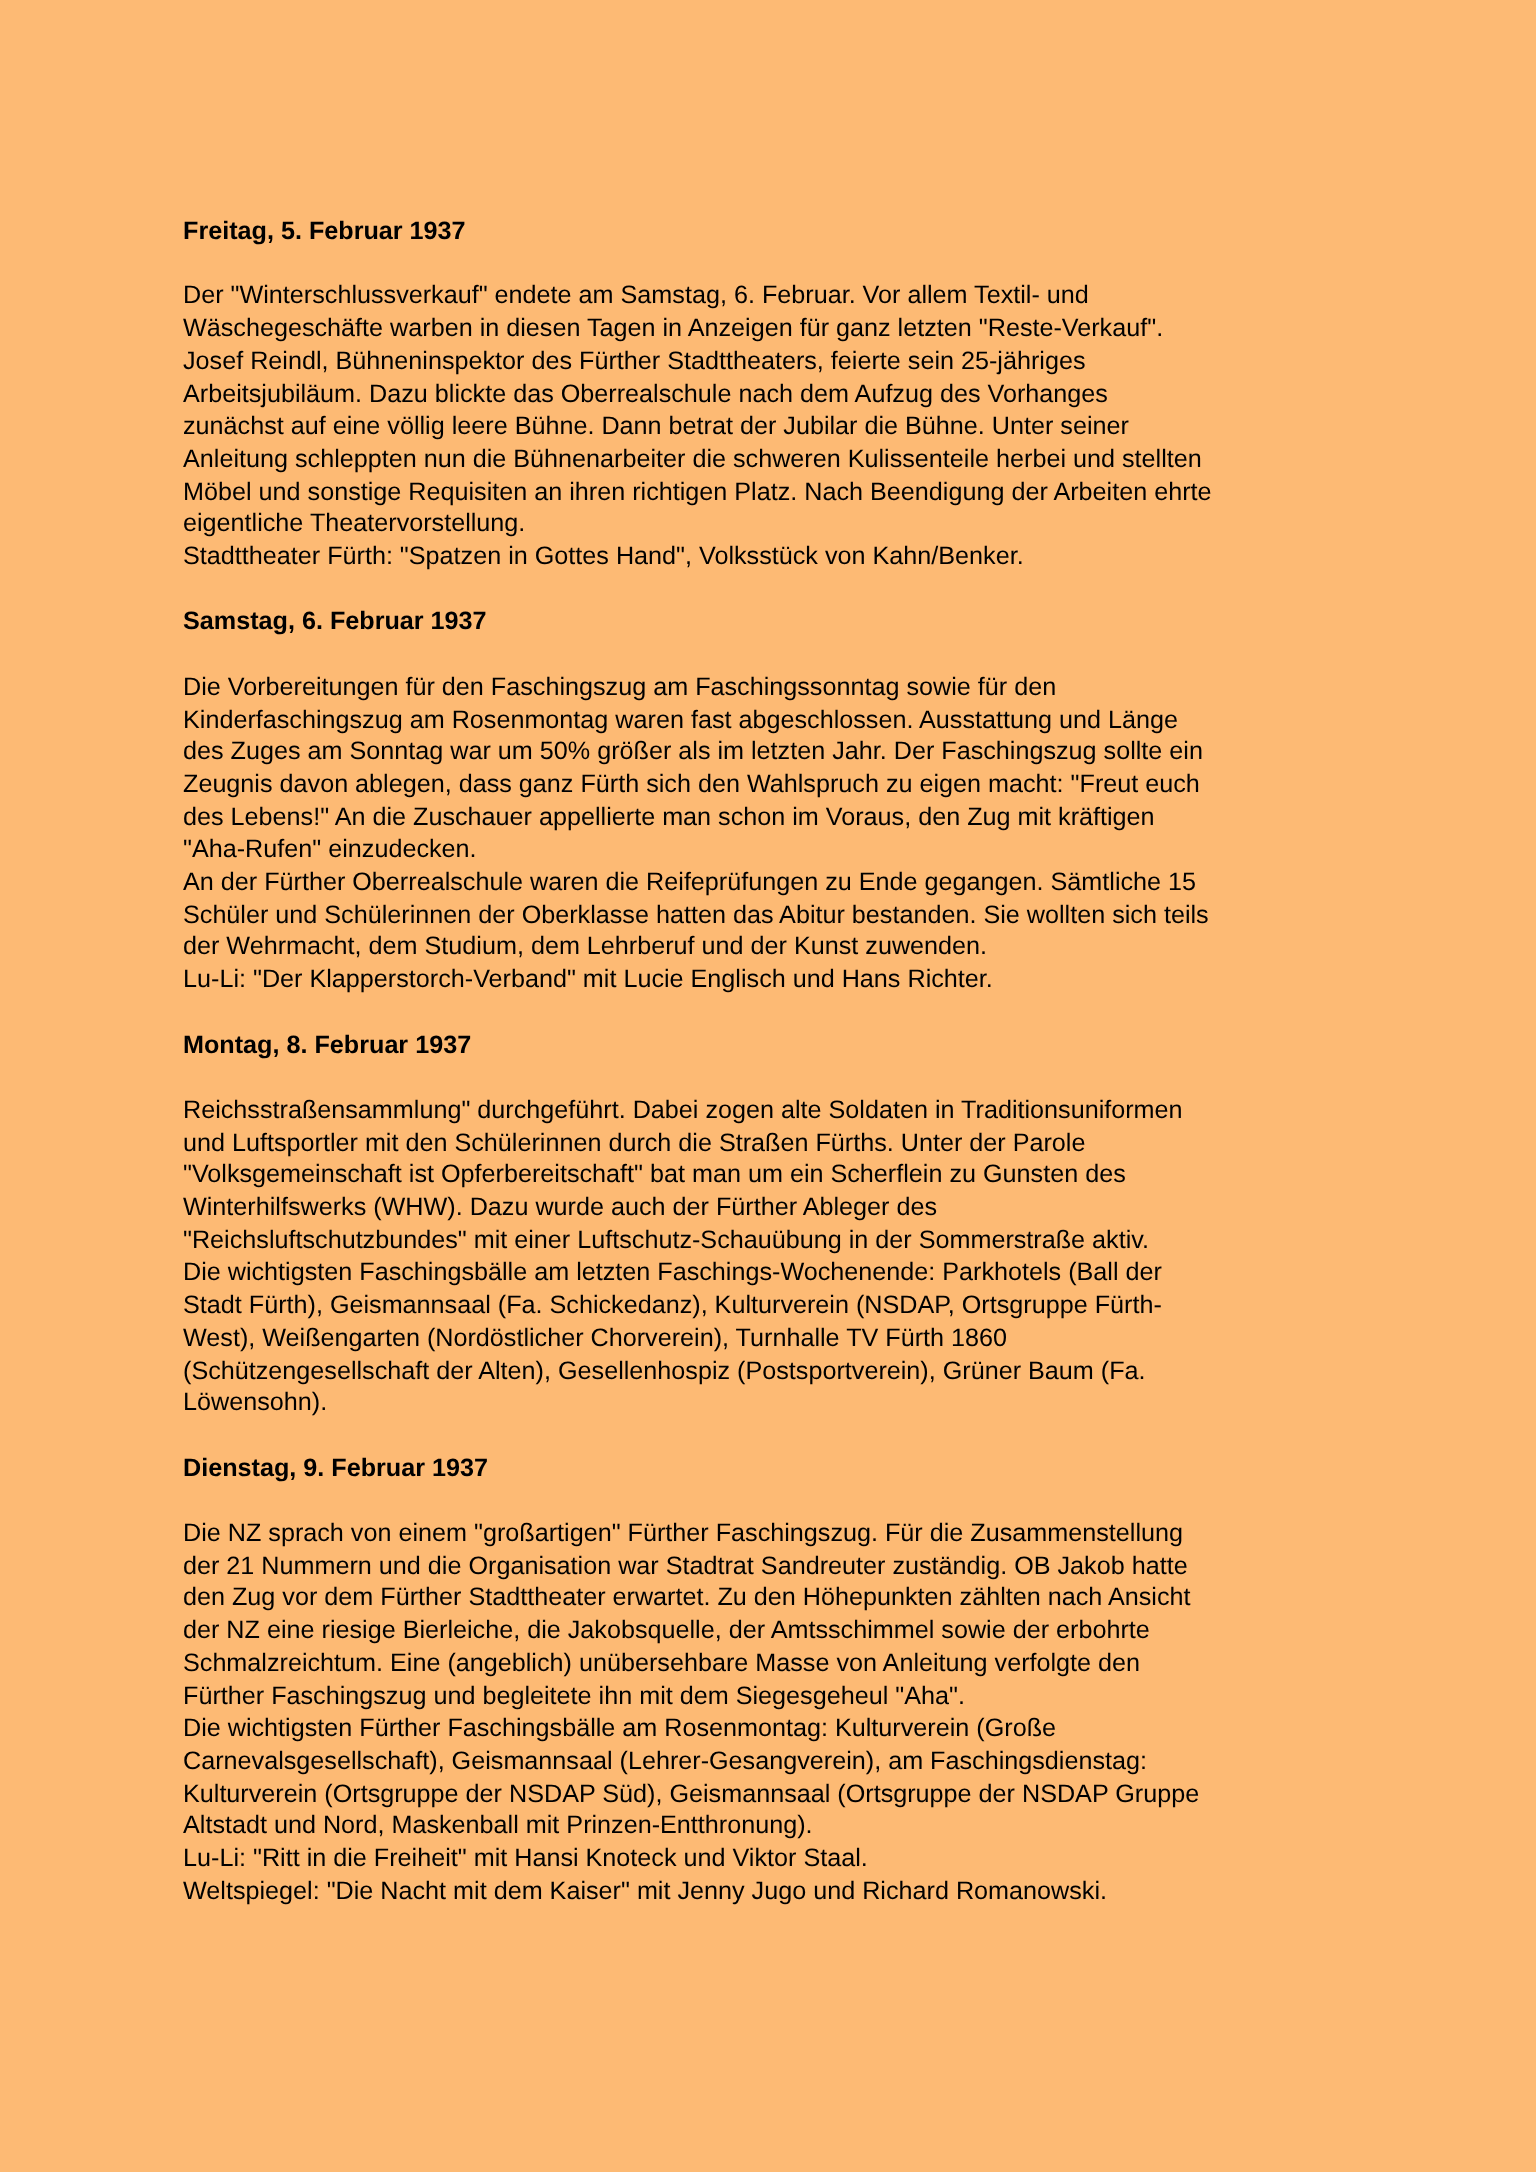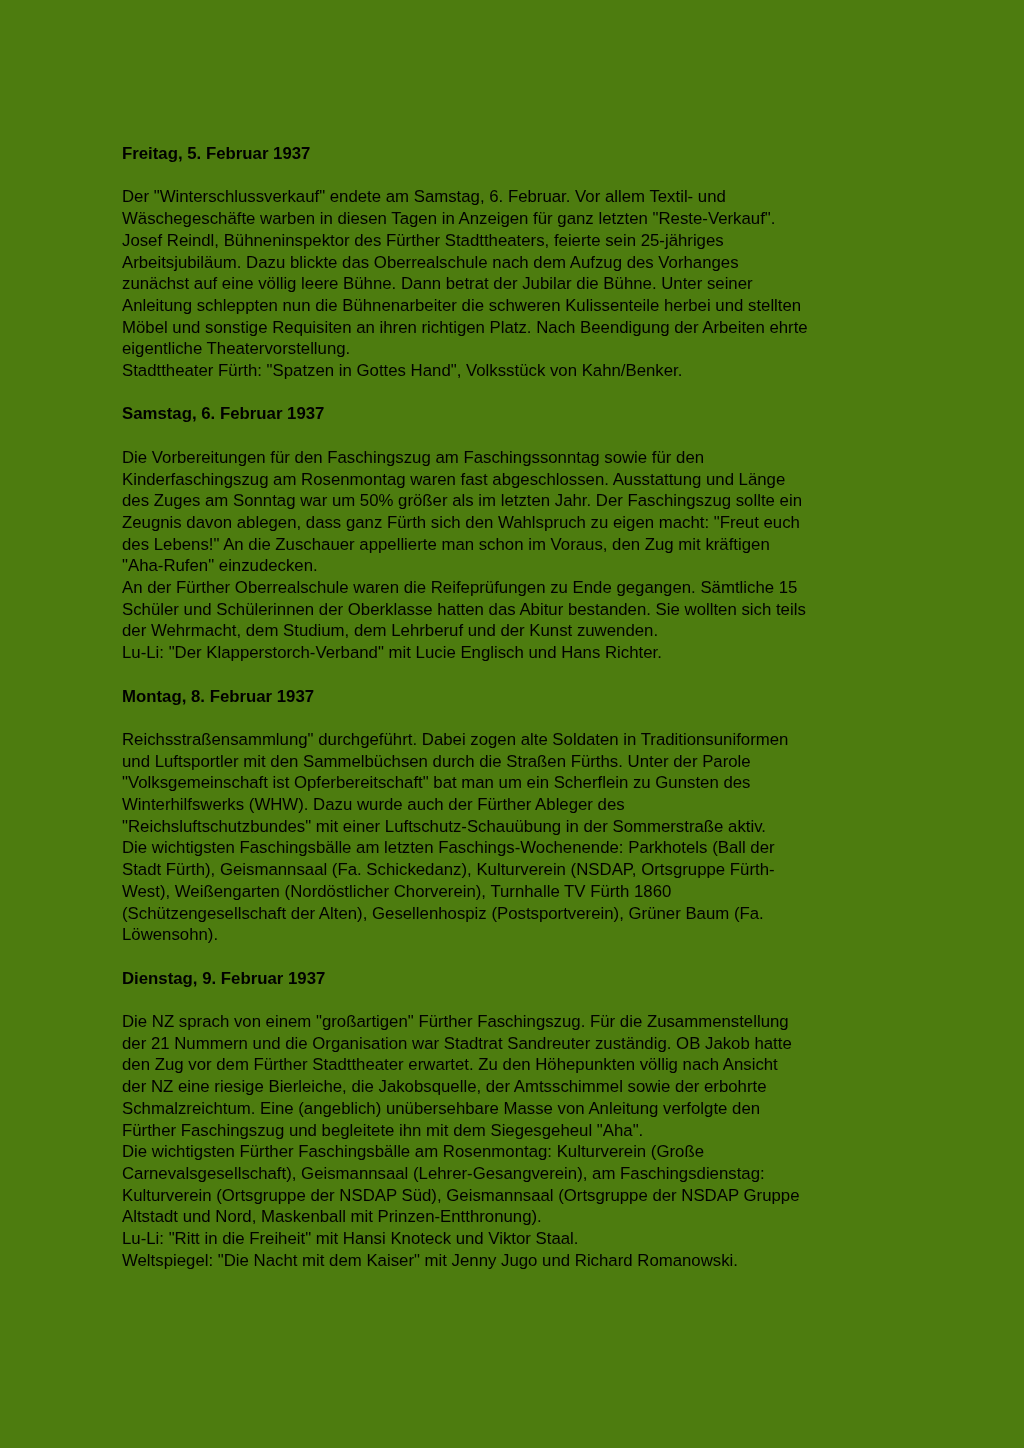--- a/index.html
+++ b/index.html
@@ -12,21 +12,21 @@
     width: 1024px;
     height: 1448px;
     position: relative;
     font-family: "Liberation Sans", sans-serif;
     color: #000000;
     overflow: hidden;
   }
   .page {
     position: absolute;
     inset: 0;
-    background: #4d7c0f;
+    background: #fdba74;
   }
   .content {
     position: absolute;
     left: 122px;
     top: 143px;
     width: 800px;
     font-size: 16.8px;
     line-height: 21.7px;
     letter-spacing: 0;
   }
@@ -75,37 +75,37 @@
           <div class="text-line">An der Fürther Oberrealschule waren die Reifeprüfungen zu Ende gegangen. Sämtliche 15</div>
           <div class="text-line">Schüler und Schülerinnen der Oberklasse hatten das Abitur bestanden. Sie wollten sich teils</div>
           <div class="text-line">der Wehrmacht, dem Studium, dem Lehrberuf und der Kunst zuwenden.</div>
           <div class="text-line">Lu-Li: "Der Klapperstorch-Verband" mit Lucie Englisch und Hans Richter.</div>
         </div>
       </section>
       <section class="entry">
         <h2 class="entry-heading">Montag, 8. Februar 1937</h2>
         <div class="entry-body">
           <div class="text-line">Reichsstraßensammlung" durchgeführt. Dabei zogen alte Soldaten in Traditionsuniformen</div>
-          <div class="text-line">und Luftsportler mit den Sammelbüchsen durch die Straßen Fürths. Unter der Parole</div>
+          <div class="text-line">und Luftsportler mit den Schülerinnen durch die Straßen Fürths. Unter der Parole</div>
           <div class="text-line">"Volksgemeinschaft ist Opferbereitschaft" bat man um ein Scherflein zu Gunsten des</div>
           <div class="text-line">Winterhilfswerks (WHW). Dazu wurde auch der Fürther Ableger des</div>
           <div class="text-line">"Reichsluftschutzbundes" mit einer Luftschutz-Schauübung in der Sommerstraße aktiv.</div>
           <div class="text-line">Die wichtigsten Faschingsbälle am letzten Faschings-Wochenende: Parkhotels (Ball der</div>
           <div class="text-line">Stadt Fürth), Geismannsaal (Fa. Schickedanz), Kulturverein (NSDAP, Ortsgruppe Fürth-</div>
           <div class="text-line">West), Weißengarten (Nordöstlicher Chorverein), Turnhalle TV Fürth 1860</div>
           <div class="text-line">(Schützengesellschaft der Alten), Gesellenhospiz (Postsportverein), Grüner Baum (Fa.</div>
           <div class="text-line">Löwensohn).</div>
         </div>
       </section>
       <section class="entry">
         <h2 class="entry-heading">Dienstag, 9. Februar 1937</h2>
         <div class="entry-body">
           <div class="text-line">Die NZ sprach von einem "großartigen" Fürther Faschingszug. Für die Zusammenstellung</div>
           <div class="text-line">der 21 Nummern und die Organisation war Stadtrat Sandreuter zuständig. OB Jakob hatte</div>
-          <div class="text-line">den Zug vor dem Fürther Stadttheater erwartet. Zu den Höhepunkten völlig nach Ansicht</div>
+          <div class="text-line">den Zug vor dem Fürther Stadttheater erwartet. Zu den Höhepunkten zählten nach Ansicht</div>
           <div class="text-line">der NZ eine riesige Bierleiche, die Jakobsquelle, der Amtsschimmel sowie der erbohrte</div>
           <div class="text-line">Schmalzreichtum. Eine (angeblich) unübersehbare Masse von Anleitung verfolgte den</div>
           <div class="text-line">Fürther Faschingszug und begleitete ihn mit dem Siegesgeheul "Aha".</div>
           <div class="text-line">Die wichtigsten Fürther Faschingsbälle am Rosenmontag: Kulturverein (Große</div>
           <div class="text-line">Carnevalsgesellschaft), Geismannsaal (Lehrer-Gesangverein), am Faschingsdienstag:</div>
           <div class="text-line">Kulturverein (Ortsgruppe der NSDAP Süd), Geismannsaal (Ortsgruppe der NSDAP Gruppe</div>
           <div class="text-line">Altstadt und Nord, Maskenball mit Prinzen-Entthronung).</div>
           <div class="text-line">Lu-Li: "Ritt in die Freiheit" mit Hansi Knoteck und Viktor Staal.</div>
           <div class="text-line">Weltspiegel: "Die Nacht mit dem Kaiser" mit Jenny Jugo und Richard Romanowski.</div>
         </div>

